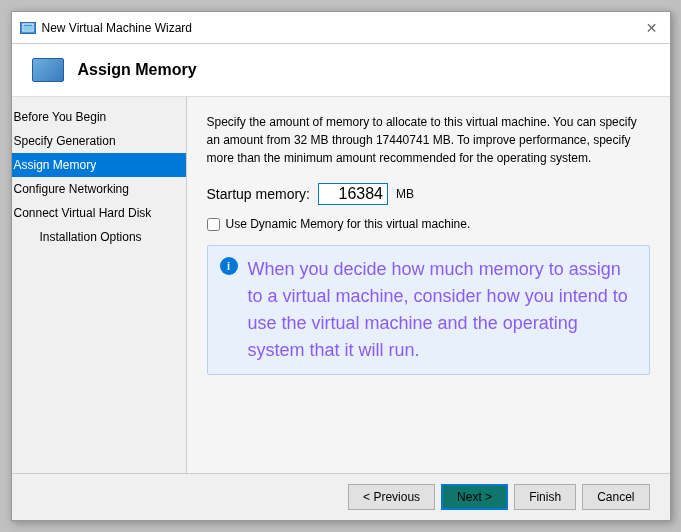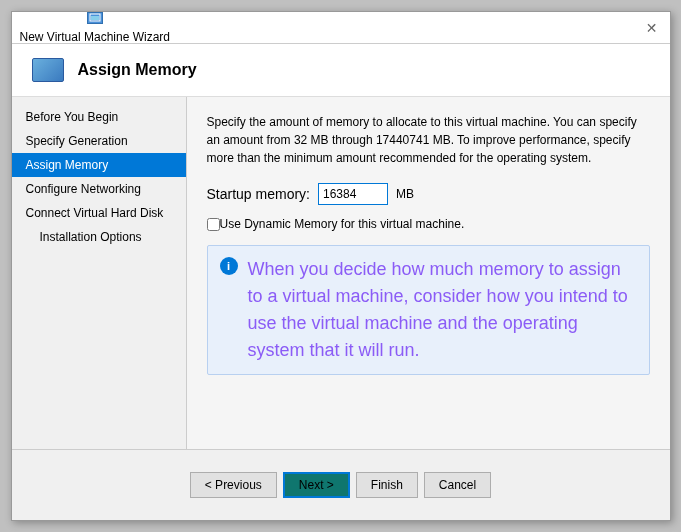--- a/index.html
+++ b/index.html
@@ -28,21 +28,20 @@
       display: flex;
       align-items: center;
       justify-content: space-between;
       padding: 6px 8px;
       height: 32px;
     }
     .title-bar-left {
       display: flex;
       align-items: center;
       gap: 6px;
-      flex-direction: column;
     }
     .title-icon {
       width: 16px;
       height: 12px;
       background: #4a90d9;
       border: 1px solid #3070b0;
       display: flex;
       align-items: center;
       justify-content: center;
       font-size: 8px;
@@ -93,21 +92,21 @@
       overflow: hidden;
     }
 
     .sidebar {
       width: 175px;
       background: #f0f0f0;
       border-right: 1px solid #ccc;
       padding: 8px 0;
     }
     .sidebar-item {
-      padding: 5px 14px;
+      padding: 5px 2px;
       font-size: 12px;
       color: #000;
       cursor: pointer;
     }
     .sidebar-item.active {
       background: #0078d7;
       color: white;
     }
     .sidebar-item.indent {
       padding-left: 28px;
@@ -134,31 +133,32 @@
     .field-label {
       font-size: 14px;
       color: #000;
       white-space: nowrap;
     }
     .field-input {
       width: 70px;
       height: 22px;
       border: 1px solid #0078d7;
       padding: 2px 4px;
-      font-size: 12px;
+      font-size: 16px;
       outline: none;
-      text-align: left;
+      text-align: right;
     }
     .field-unit {
       font-size: 12px;
       color: #000;
     }
     .checkbox-row {
       display: flex;
       align-items: center;
+      gap: 6px;
       margin-bottom: 14px;
     }
     .checkbox-row input[type="checkbox"] {
       width: 13px;
       height: 13px;
     }
     .checkbox-label {
       font-size: 12px;
       color: #000;
     }
@@ -187,23 +187,23 @@
     }
     .info-text {
       font-size: 18px;
       color: #8b5cf6;
       line-height: 1.5;
     }
 
     .footer {
       background: #f0f0f0;
       border-top: 1px solid #ccc;
-      padding: 22px 20px;
-      display: flex;
-      justify-content: center;
+      padding: 10px 20px;
+      display: flex;
+      justify-content: flex-end;
       gap: 6px;
       align-items: center;
     }
     .btn {
       height: 26px;
       padding: 0 14px;
       font-size: 12px;
       cursor: pointer;
       border: 1px solid #adadad;
       background: #e1e1e1;

